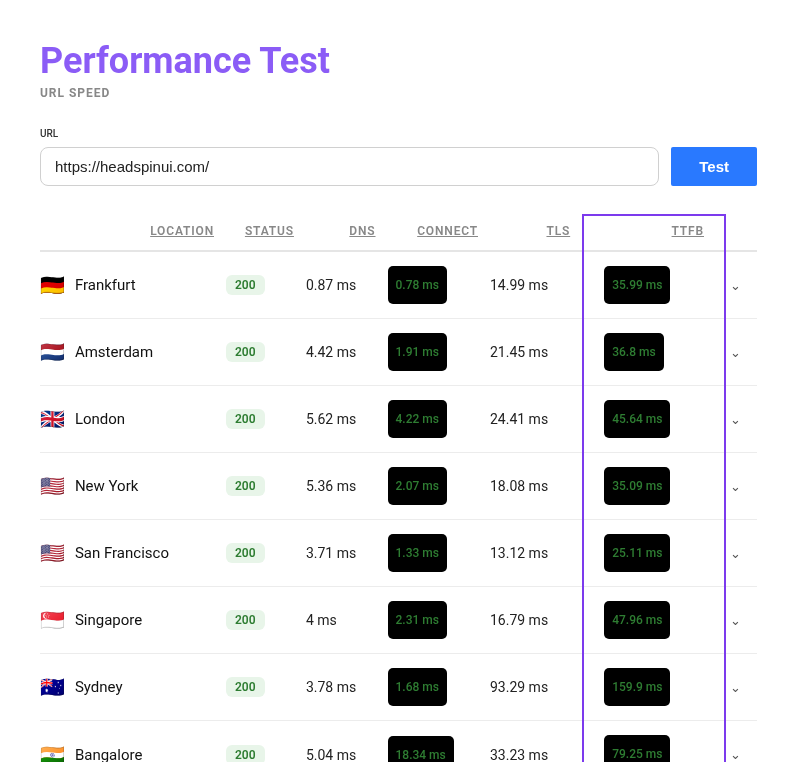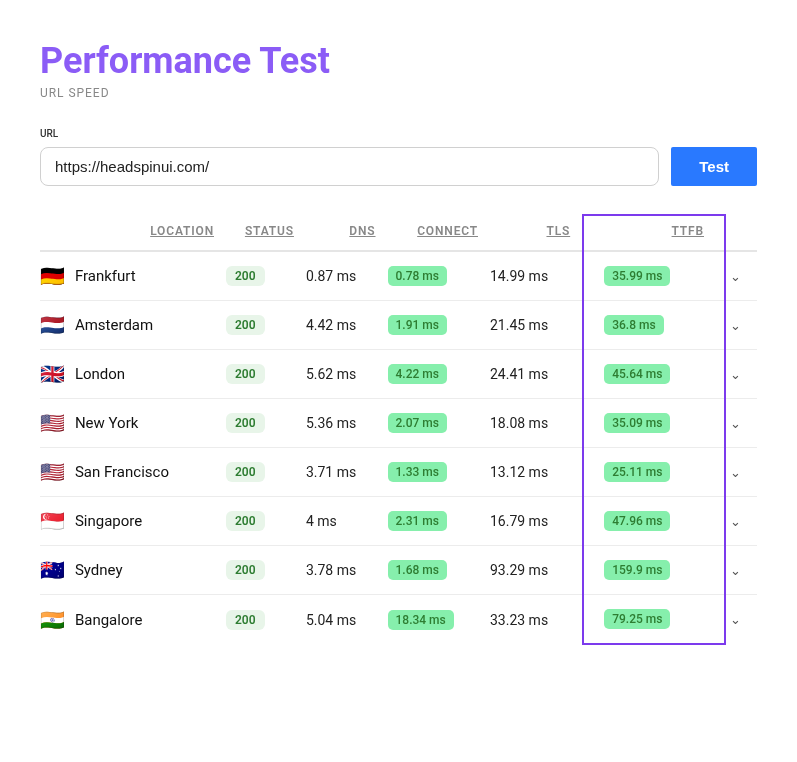--- a/index.html
+++ b/index.html
@@ -11,21 +11,21 @@
       max-width: 797px;
     }
     .page-title {
       font-size: 36px;
       font-weight: 700;
       color: #8b5cf6;
       margin-bottom: 4px;
     }
     .subtitle {
       font-size: 12px;
-      font-weight: 400;
+      font-weight: 700;
       color: #888;
       letter-spacing: 0.08em;
       text-transform: uppercase;
       margin-bottom: 28px;
     }
     .url-label {
       font-size: 10px;
       font-weight: 500;
       color: #333;
       margin-bottom: 8px;
@@ -109,26 +109,26 @@
       background: #e8f5e9;
       color: #2e7d32;
       border-radius: 6px;
       font-size: 12px;
       font-weight: 600;
       padding: 3px 9px;
       display: inline-block;
     }
 
     .green-badge {
-      background: #86efac;
+      background: #000000;
       color: #2e7d32;
       border-radius: 5px;
       font-size: 12px;
       font-weight: 500;
-      padding: 3px 8px;
+      padding: 12px 8px;
       display: inline-block;
     }
 
     .ttfb-col {
       border-left: 2.5px solid #7c3aed;
       border-right: 2.5px solid #7c3aed;
       padding-left: 20px !important;
       padding-right: 20px !important;
     }
     thead .ttfb-header {

